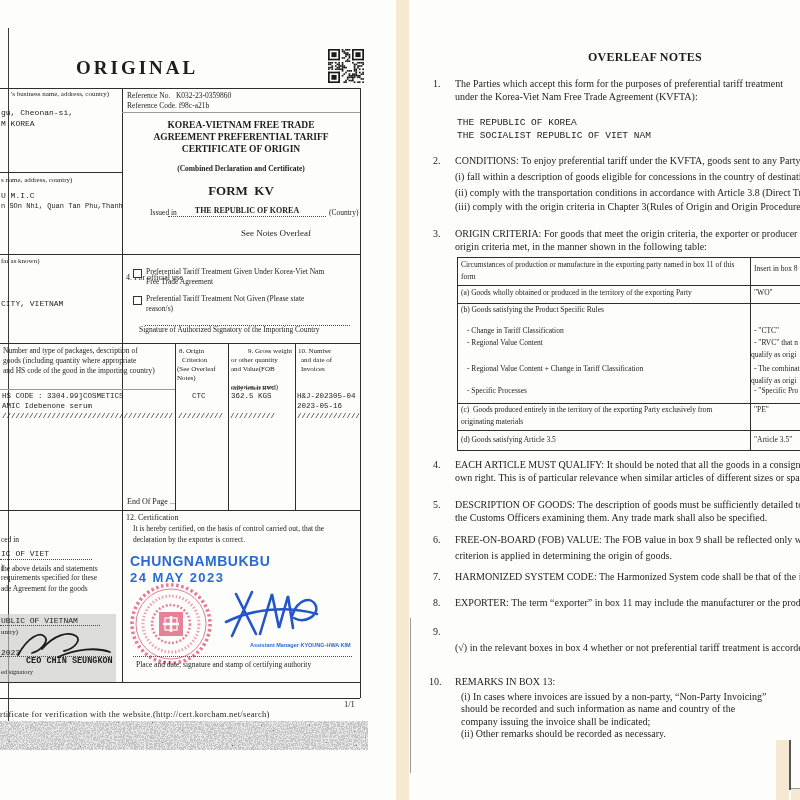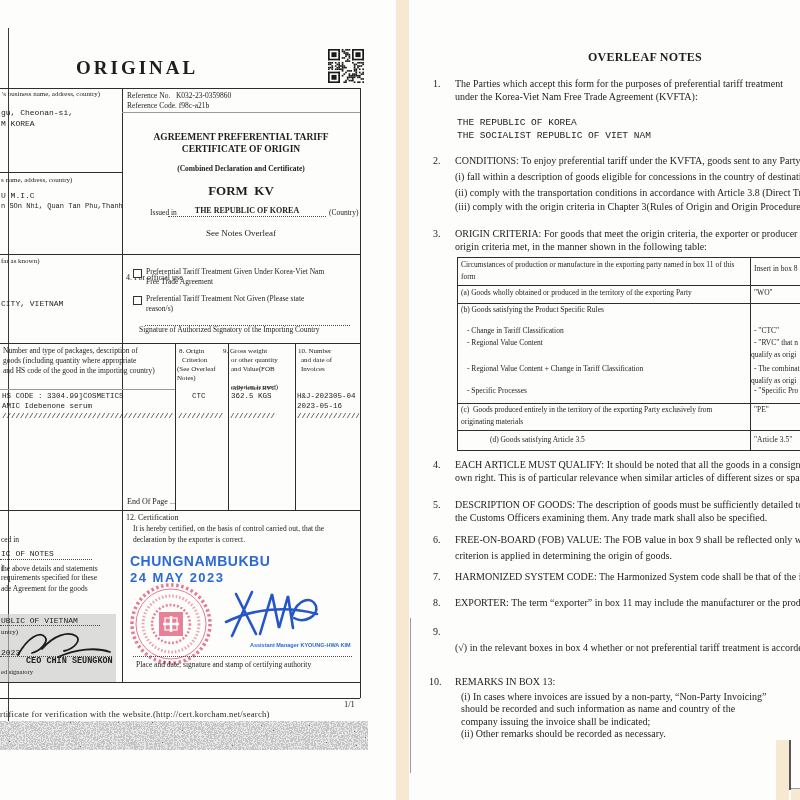--- a/index.html
+++ b/index.html
@@ -178,31 +178,32 @@
     <div class="ln" style="left:228px;top:343px;width:1px;height:167px;"></div>
     <div class="ln" style="left:295px;top:343px;width:1px;height:167px;"></div>
     <div class="ln" style="left:0;top:510px;width:360px;height:1px;"></div>
     <div class="ln" style="left:0;top:682px;width:360px;height:1px;"></div>
     <div class="ln" style="left:0;top:698px;width:360px;height:1px;"></div>
     <div class="lnl" style="left:122px;top:112px;width:238px;height:1px;"></div>
     <div class="lnl" style="left:0;top:389px;width:175px;height:1px;"></div>
 
     <div class="a srf f75 pre" style="left:127px;top:92px;">Reference No.   K032-23-0359860</div>
     <div class="a srf f75 pre" style="left:127px;top:102px;">Reference Code. f98c-a21b</div>
+    <div class="a srf f95 b ctr" style="left:122px;top:120px;width:238px;">KOREA-VIETNAM FREE TRADE</div>
     <div class="a srf f95 b ctr" style="left:122px;top:132px;width:238px;">AGREEMENT PREFERENTIAL TARIFF</div>
     <div class="a srf f95 b ctr" style="left:122px;top:144px;width:238px;">CERTIFICATE OF ORIGIN</div>
     <div class="a srf f75 b ctr" style="left:122px;top:165px;width:238px;">(Combined Declaration and Certificate)</div>
     <div class="a srf f115 b ctr pre" style="left:122px;top:184px;width:238px;">FORM  KV</div>
     <div class="a srf f75" style="left:150px;top:209px;">Issued in</div>
     <div class="a srf f8 b ctr" style="left:168px;top:206px;width:158px;">THE REPUBLIC OF KOREA</div>
     <div class="dot" style="left:168px;top:216px;width:158px;"></div>
     <div class="a srf f75" style="left:329px;top:209px;">(Country)</div>
-    <div class="a srf f9 ctr" style="left:122px;top:228px;width:238px;">See Notes Overleaf</div>
-
-    <div class="a srf f7" style="left:2px;top:90px;">'s business name, address, country)</div>
+    <div class="a srf f9 ctr" style="left:122px;top:228px;width:238px;padding-left:35px;">See Notes Overleaf</div>
+
+    <div class="a srf f7" style="left:11px;top:90px;">'s business name, address, country)</div>
     <div class="a mono f8" style="left:1px;top:108px;">gu, Cheonan-si,</div>
     <div class="a mono f8" style="left:1px;top:119px;">M KOREA</div>
     <div class="a srf f7" style="left:1px;top:176px;">s name, address, country)</div>
     <div class="a mono f8" style="left:1px;top:191px;">U M.I.C</div>
     <div class="a mono f7" style="left:1px;top:202px;">n SOn Nhi, Quan Tan Phu,Thanh</div>
     <div class="a srf f7" style="left:1px;top:257px;">far as known)</div>
     <div class="a mono f8" style="left:1px;top:299px;">CITY, VIETNAM</div>
 
     <div class="a srf f8" style="left:126px;top:257px;margin-top:16px;">4. For official use</div>
     <div class="cb" style="left:133px;top:269px;"></div>
@@ -214,21 +215,21 @@
     <div class="dot" style="left:145px;top:325px;width:205px;"></div>
     <div class="a srf f75" style="left:139px;top:326px;">Signature of Authorized Signatory of the Importing Country</div>
 
     <div class="a srf f75" style="left:3px;top:347px;">Number and type of packages, description of</div>
     <div class="a srf f75" style="left:3px;top:357px;">goods (including quantity where appropriate</div>
     <div class="a srf f75" style="left:3px;top:367px;">and HS code of the good in the importing country)</div>
     <div class="a srf f7" style="left:179px;top:347px;">8. Origin</div>
     <div class="a srf f7" style="left:182px;top:356px;">Criterion</div>
     <div class="a srf f7" style="left:177px;top:365px;">(See  Overleaf</div>
     <div class="a srf f7" style="left:177px;top:374px;">Notes)</div>
-    <div class="a srf f7" style="left:223px;top:347px;">9. Gross weight</div>
+    <div class="a srf f7" style="left:248px;top:347px;">9. Gross weight</div>
     <div class="a srf f7" style="left:231px;top:356px;">or other quantity</div>
     <div class="a srf f7" style="left:231px;top:365px;">and Value(FOB</div>
     <div class="a srf f7" style="left:231px;top:374px;margin-top:10px;">only when RVC</div>
     <div class="a srf f7" style="left:231px;top:383px;">criterion is used)</div>
     <div class="a srf f7" style="left:298px;top:347px;">10. Number</div>
     <div class="a srf f7" style="left:301px;top:356px;">and date of</div>
     <div class="a srf f7" style="left:301px;top:365px;">Invoices</div>
 
     <div class="a mono f75" style="left:2px;top:392px;">HS CODE : 3304.99]COSMETICS</div>
     <div class="a mono f75" style="left:2px;top:402px;">AMIC Idebenone serum</div>
@@ -237,21 +238,21 @@
     <div class="a mono f75" style="left:178px;top:412px;width:49px;overflow:hidden;">//////////</div>
     <div class="a mono f75" style="left:231px;top:392px;">362.5 KGS</div>
     <div class="a mono f75" style="left:230px;top:412px;width:64px;overflow:hidden;">//////////</div>
     <div class="a mono f75" style="left:297px;top:392px;">H&amp;J-202305-04</div>
     <div class="a mono f75" style="left:297px;top:402px;">2023-05-16</div>
     <div class="a mono f75" style="left:297px;top:412px;width:62px;overflow:hidden;">//////////////</div>
     <div class="a srf f8" style="left:127px;top:497px;">End Of Page ...</div>
 
     <div class="a srf f75" style="left:1px;top:525px;margin-top:40px;">the above details and statements</div>
     <div class="a srf f75" style="left:1px;top:536px;">ced in</div>
-    <div class="a mono f8" style="left:1px;top:549px;">IC OF NOTES</div>
+    <div class="a mono f8" style="left:1px;top:549px;">IC OF VIET</div>
     <div class="dot" style="left:0;top:559px;width:92px;"></div>
     <div class="a srf f75" style="left:1px;top:564px;">)</div>
     <div class="a srf f75" style="left:1px;top:574px;">requirements specified for these</div>
     <div class="a srf f75" style="left:1px;top:585px;">ade Agreement for the goods</div>
     <div class="a" style="left:0;top:614px;width:116px;height:68px;background:#c6c6c6;opacity:.6;"></div>
     <div class="a mono f8" style="left:1px;top:616px;">UBLIC OF VIETNAM</div>
     <div class="dot" style="left:0;top:625px;width:100px;"></div>
     <div class="a srf f7" style="left:1px;top:628px;">untry)</div>
     <svg class="a" width="102" height="34" viewBox="0 0 102 34" style="left:12px;top:627px;">
       <g fill="none" stroke="#1c1c1c" stroke-width="1.8" stroke-linecap="round">
@@ -355,21 +356,21 @@
     <div class="a srf f75" style="left:345px;top:339px;">- "RVC" that n</div>
     <div class="a srf f75" style="left:342px;top:351px;">qualify as origi</div>
     <div class="a srf f75" style="left:58px;top:365px;">- Regional Value Content + Change in Tariff Classification</div>
     <div class="a srf f75" style="left:345px;top:365px;">- The combinat</div>
     <div class="a srf f75" style="left:342px;top:377px;">qualify as origi</div>
     <div class="a srf f75" style="left:58px;top:387px;">- Specific Processes</div>
     <div class="a srf f75" style="left:345px;top:387px;">- "Specific Pro</div>
     <div class="a srf f75 pre" style="left:52px;top:406px;">(c)  Goods produced entirely in the territory of the exporting Party exclusively from</div>
     <div class="a srf f75" style="left:345px;top:406px;">"PE"</div>
     <div class="a srf f75" style="left:52px;top:418px;">originating materials</div>
-    <div class="a srf f75" style="left:52px;top:436px;margin-left:29px;">(d) Goods satisfying Article 3.5</div>
+    <div class="a srf f75" style="left:52px;top:436px;">(d) Goods satisfying Article 3.5</div>
     <div class="a srf f75" style="left:345px;top:436px;">"Article 3.5"</div>
 
     <div class="a srf f10" style="left:24px;top:459px;">4.</div>
     <div class="a srf f10" style="left:46px;top:459px;">EACH ARTICLE MUST QUALIFY: It should be noted that all the goods in a consignmen</div>
     <div class="a srf f10" style="left:46px;top:472px;">own right. This is of particular relevance when similar articles of different sizes or spare pa</div>
 
     <div class="a srf f10" style="left:24px;top:499px;">5.</div>
     <div class="a srf f10" style="left:46px;top:499px;">DESCRIPTION OF GOODS: The description of goods must be sufficiently detailed to ena</div>
     <div class="a srf f10" style="left:46px;top:512px;">the Customs Officers examining them. Any trade mark shall also be specified.</div>
 

